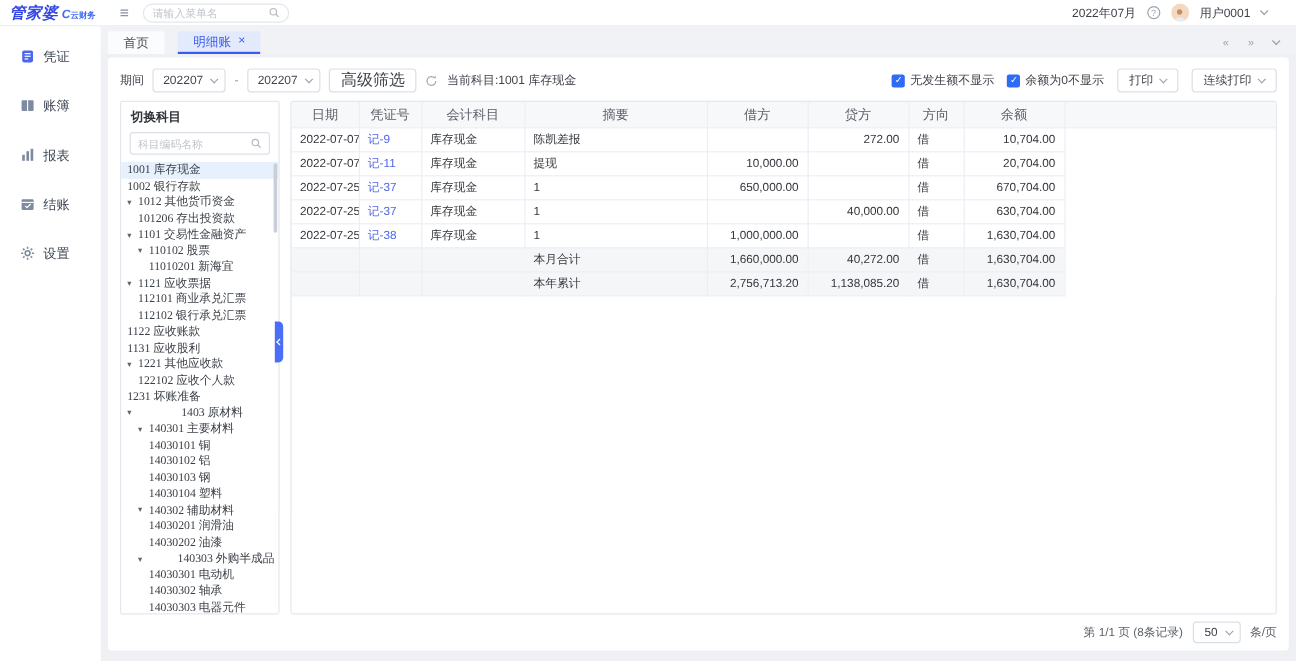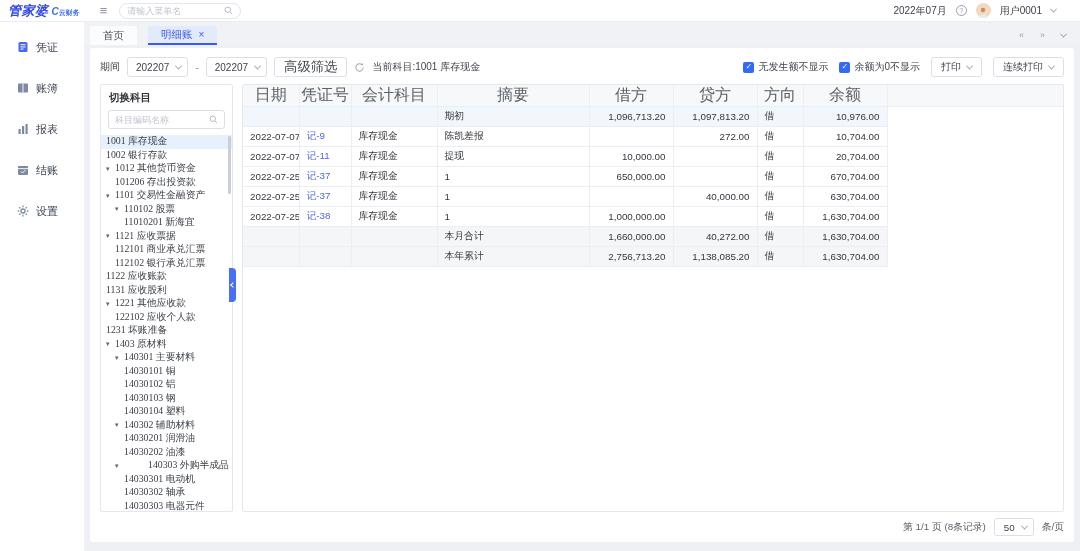--- a/index.html
+++ b/index.html
@@ -65,21 +65,21 @@
   .tree-list { flex:1; overflow:hidden; position:relative;font-family:Liberation Serif, serif; }
   .tree-item { height:13.5px; display:flex; align-items:center; font-size:9.8px; color:#3c4148; white-space:nowrap; cursor:pointer; }
   .tree-item.selected { background:#e7f0fd; }
   .arrow { font-size:7px; color:#5f6670; width:9px; flex:none; text-align:left; }
   .scroll-thumb { position:absolute; right:1px; top:1px; width:3px; height:58px; background:#c9ced8; border-radius:2px; }
   .collapse-handle { position:absolute; left:129px; top:43%; width:7px; height:34px; background:#4a6ef5; border-radius:0 4px 4px 0; display:flex; align-items:center; justify-content:center; cursor:pointer; z-index:2; }
   .collapse-handle .ch { width:4px; height:4px; border-left:1px solid #fff; border-bottom:1px solid #fff; transform:rotate(45deg); margin-left:1px; }
 
   .table-box { flex:1; border:1px solid #e4e7ed; border-radius:2px; overflow:hidden; background:#fff; min-width:0; }
   table { width:100%; border-collapse:collapse; table-layout:fixed; }
-  th { height:21px; background:#f7f8fa; font-weight:normal; color:#5c6168; font-size:16px; border-bottom:1px solid #ebeef5; border-right:1px solid #ebeef5; text-align:center; }
+  th { height:21px; background:#f7f8fa; font-weight:normal; color:#5c6168; font-size:11px; border-bottom:1px solid #ebeef5; border-right:1px solid #ebeef5; text-align:center; }
   th.filler { border-right:none; }
   td { height:20px; padding:0 7px; font-size:9.8px; color:#34373c; border-bottom:1px solid #ebeef5; border-right:1px solid #ebeef5; overflow:hidden; white-space:nowrap; }
   td.filler { border:none; background:#fff; }
   tr.opening td:not(.filler) { background:#f1f7fd; }
   tr.month_total td:not(.filler), tr.year_total td:not(.filler) { background:#f5f6f8; }
   td.num { text-align:right; }
   .vlink { color:#5066e8; cursor:pointer; }
 
   .pagination { height:20px; margin-top:5px; display:flex; justify-content:flex-end; align-items:center; gap:8px; font-size:9.8px; color:#5c6168; flex:none; }
   .page-select { position:relative; height:18px; border:1px solid #dcdfe6; border-radius:3px; display:flex; align-items:center; padding:0 18px 0 9px; color:#40444c; cursor:pointer; }
@@ -293,21 +293,21 @@
                 <div class="tree-item" style="padding-left: 5px;">
                   <span class="arrow">▾</span>
                   <span>1221 其他应收款</span>
                 </div>
                 <div class="tree-item" style="padding-left: 14px;">
                   <span>122102 应收个人款</span>
                 </div>
                 <div class="tree-item" style="padding-left: 5px;">
                   <span>1231 坏账准备</span>
                 </div>
-                <div class="tree-item" style="padding-left: 5px;">
+                <div class="tree-item" style="padding-left: 5px; gap: 36px;">
                   <span class="arrow">▾</span>
                   <span>1403 原材料</span>
                 </div>
                 <div class="tree-item" style="padding-left: 14px;">
                   <span class="arrow">▾</span>
                   <span>140301 主要材料</span>
                 </div>
                 <div class="tree-item" style="padding-left: 23px;">
                   <span>14030101 铜</span>
                 </div>
@@ -370,31 +370,20 @@
                     <th>会计科目</th>
                     <th>摘要</th>
                     <th>借方</th>
                     <th>贷方</th>
                     <th>方向</th>
                     <th>余额</th>
                     <th class="filler"></th>
                   </tr>
                 </thead>
               <tbody id="tbody">
-                  <tr class="opening">
-                    <td></td>
-                    <td></td>
-                    <td></td>
-                    <td>期初</td>
-                    <td class="num">1,096,713.20</td>
-                    <td class="num">1,097,813.20</td>
-                    <td>借</td>
-                    <td class="num">10,976.00</td>
-                    <td class="filler"></td>
-                  </tr>
                   <tr class="data">
                     <td>2022-07-07</td>
                     <td><span class="vlink">记-9</span></td>
                     <td>库存现金</td>
                     <td>陈凯差报</td>
                     <td class="num"></td>
                     <td class="num">272.00</td>
                     <td>借</td>
                     <td class="num">10,704.00</td>
                     <td class="filler"></td>

